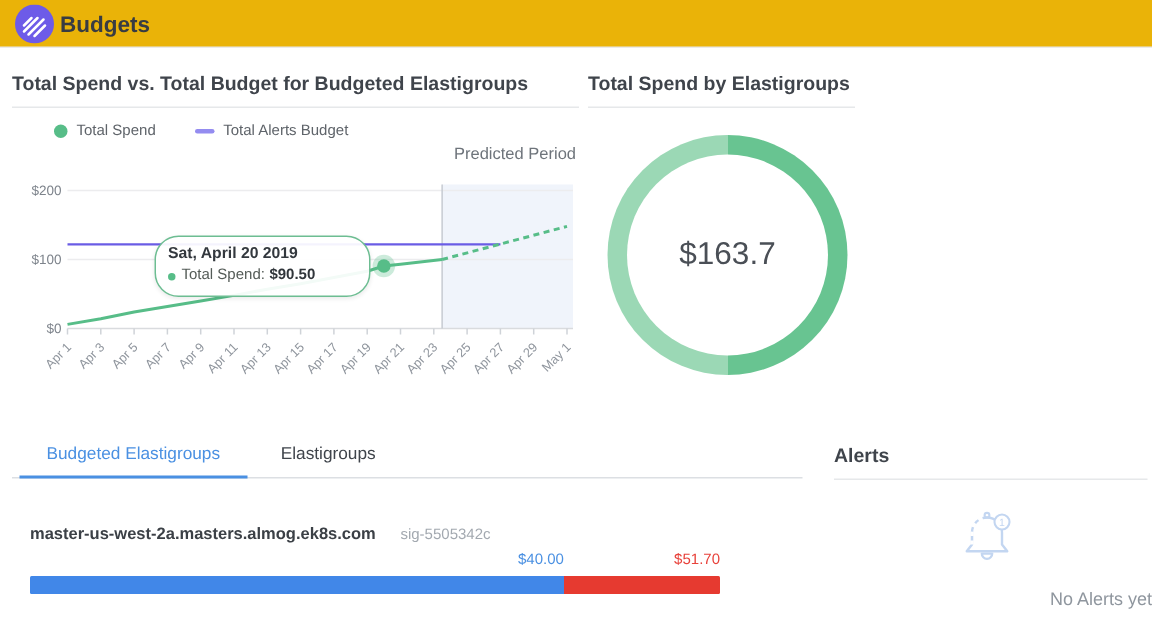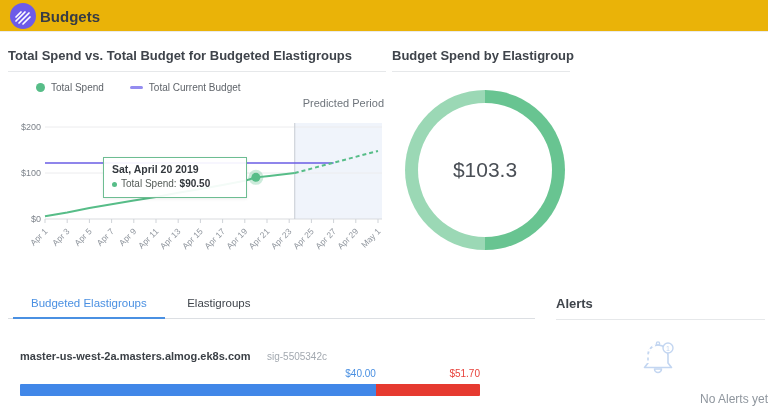--- a/index.html
+++ b/index.html
@@ -21,21 +21,21 @@
   .legend { position:absolute; top:42px; left:28px; display:flex; align-items:center; font-size:10px; color:#5f646a; }
   .legend-item { display:flex; align-items:center; cursor:pointer; }
   .legend-item + .legend-item { margin-left:26px; }
   .dot-green { width:9px; height:9px; border-radius:50%; background:#57bd88; margin-right:6px; }
   .dash-purple { width:13px; height:3px; border-radius:2px; background:#948cf0; margin-right:6px; }
   .predicted-label { position:absolute; top:57px; right:4px; font-size:11px; color:#6e747b; }
   .chart-svg { position:absolute; top:70px; left:0; width:380px; height:180px; }
   svg text { font-family:"Liberation Sans", sans-serif; }
 
   .tooltip { position:absolute; left:95px; top:117px; width:144px; background:rgba(255,255,255,0.93);
-             border:1.5px solid #6dbd92; border-radius:0; padding:5px 8px 6px 8px;
+             border:1.5px solid #6dbd92; border-radius:16px; padding:5px 8px 6px 8px;
              box-shadow:0 1px 3px rgba(0,0,0,0.08); z-index:5; }
   .tooltip-title { font-size:10.5px; font-weight:700; color:#33383e; margin-bottom:2px; }
   .tooltip-row { font-size:10px; color:#545b57; line-height:14px; display:flex; align-items:center; }
   .bullet { width:5px; height:5px; border-radius:50%; margin-right:4px; flex:none; }
   .bullet-green { background:#57bd88; }
   .bullet-purple { background:#6a5ce5; }
   .tooltip-row b { color:#30353a; margin-left:3px; }
 
   
   .donut-panel-mid { position:absolute; left:392px; top:40px; width:186px; height:250px; }
@@ -95,21 +95,21 @@
   <div class="chart-panel">
     <div class="panel-title">Total Spend vs. Total Budget for Budgeted Elastigroups</div>
     <div class="divider" style="top:31px; left:0; width:378px;"></div>
     <div class="legend">
       <div class="legend-item">
         <span class="dot-green"></span>
         <span>Total Spend</span>
       </div>
       <div class="legend-item">
         <span class="dash-purple"></span>
-        <span>Total Current Budget</span>
+        <span>Total Alerts Budget</span>
       </div>
     </div>
     <div class="predicted-label">Predicted Period</div>
     <svg class="chart-svg" viewBox="0 0 380 180">
         <rect x="286.75" y="13" width="87.25" height="96" fill="#f0f4fb"></rect>
         <text x="33" y="112" text-anchor="end" fill="#7d838b" font-size="9">$0</text>
         <line x1="37" y1="63" x2="374" y2="63" stroke="#ececee" stroke-width="1"></line>
         <text x="33" y="66" text-anchor="end" fill="#7d838b" font-size="9">$100</text>
         <line x1="37" y1="17" x2="374" y2="17" stroke="#ececee" stroke-width="1"></line>
         <text x="33" y="20" text-anchor="end" fill="#7d838b" font-size="9">$200</text>
@@ -157,25 +157,25 @@
       <div class="tooltip-title">Sat, April 20 2019</div>
       <div class="tooltip-row">
         <span class="bullet bullet-green"></span>
         <span>Total Spend:</span>
         <b>$90.50</b>
       </div>
     </div>
   </div>
 
   <div class="donut-panel-mid">
-    <div class="panel-title">Budget Spend by Elastigroup</div>
+    <div class="panel-title">Total Spend by Elastigroups</div>
     <div class="divider" style="top:31px; left:0; width:178px;"></div>
     <div class="donut" style="left: 13px; background: conic-gradient(rgb(104, 196, 145) 0%, rgb(104, 196, 145) 50%, rgb(155, 216, 181) 50%, rgb(155, 216, 181) 100%);">
       <div class="donut-hole">
-        <span class="donut-value">$103.3</span>
+        <span class="donut-value">$163.7</span>
       </div>
     </div>
   </div>
 
 
   <div class="groups-panel">
     <div class="tabs">
       <span class="tab active">Budgeted Elastigroups</span>
       <span class="tab">Elastigroups</span>
     </div>

